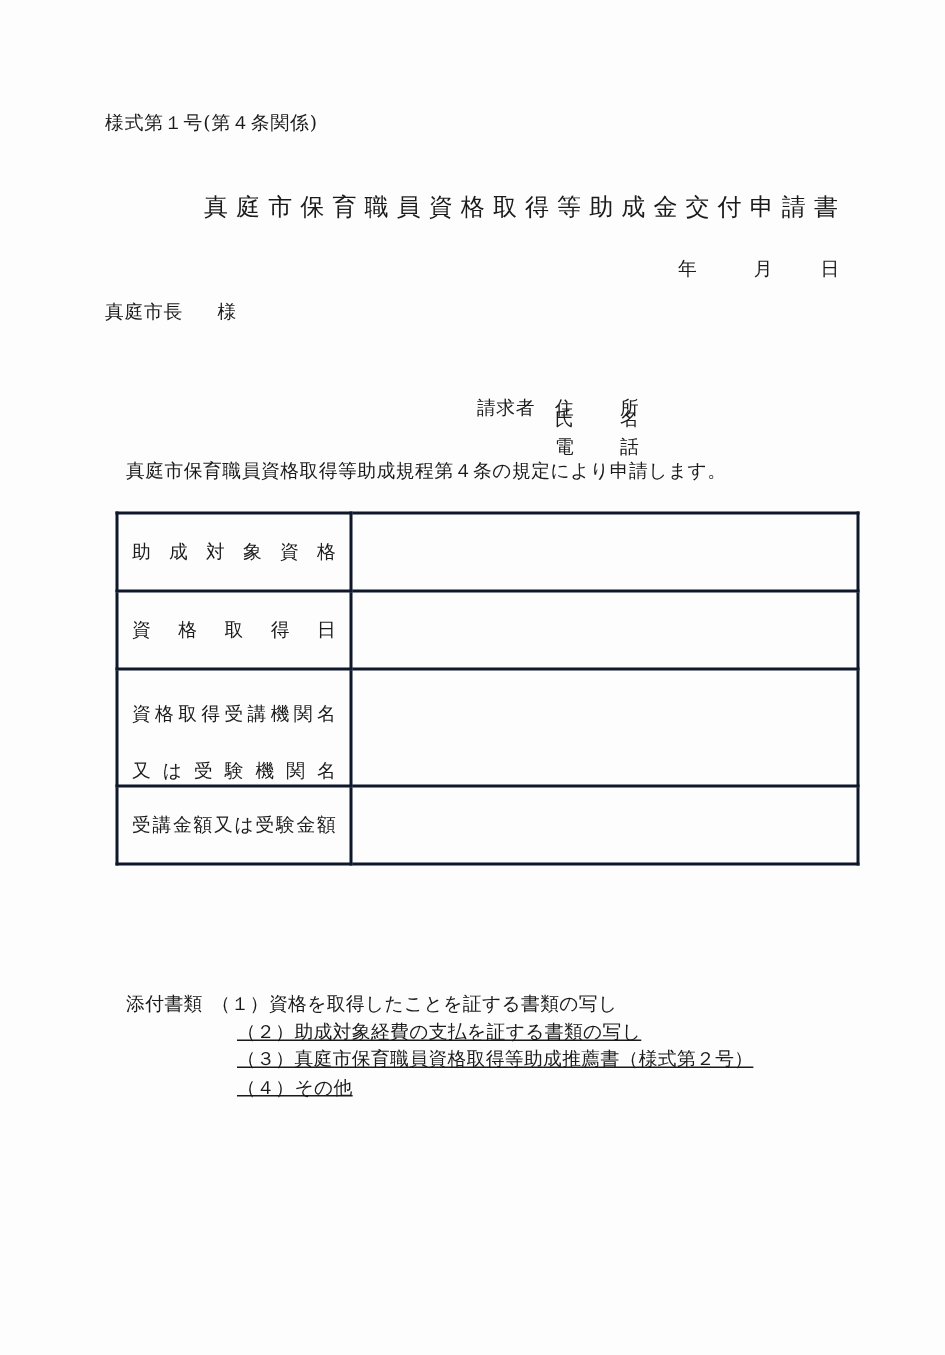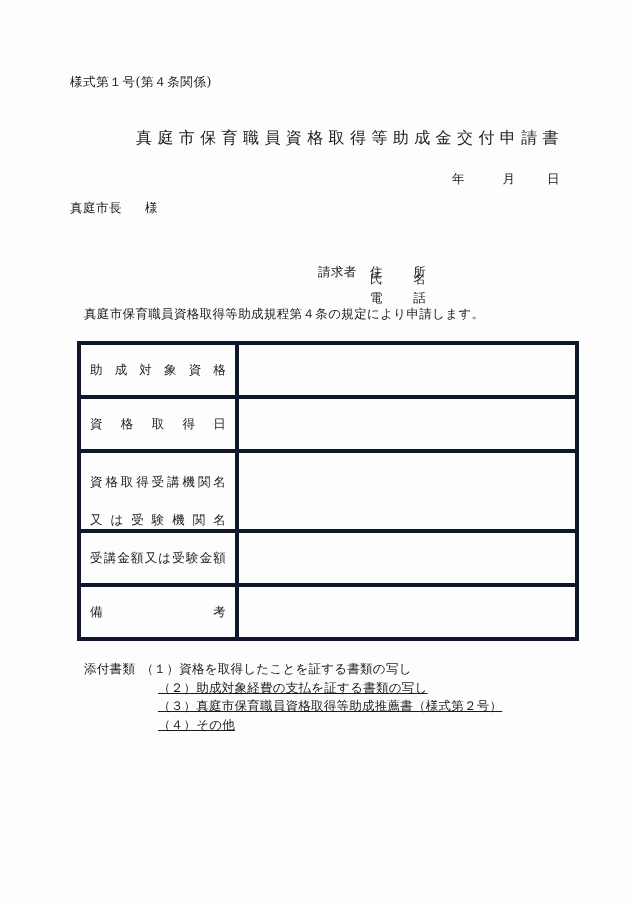--- a/index.html
+++ b/index.html
@@ -103,21 +103,21 @@
   
   .form-table {
     position: absolute;
     left: 77px;
     top: 341px;
     width: 472px;
     border-collapse: collapse;
     table-layout: fixed;
   }
   .form-table td {
-    border: 4px solid #0f172a;
+    border: 2px solid #0f172a;
     font-size: 12.5px;
     padding: 0;
     vertical-align: middle;
   }
   .form-table td.label-cell {
     width: 136px;
     height: 50px;
     padding: 0 9px;
   }
   .form-table td.value-cell {
@@ -251,28 +251,20 @@
         </td>
       </tr>
       <tr>
         <td class="label-cell">
           <span class="label-text">受講金額又は受験金額</span>
         </td>
         <td class="value-cell">
           <span></span>
         </td>
       </tr>
-      <tr>
-        <td class="label-cell">
-          <span class="label-text">備考</span>
-        </td>
-        <td class="value-cell">
-          <span></span>
-        </td>
-      </tr>
     </tbody>
   </table>
 
   <div class="attachments">
     <div class="attach-head-row">
       <span class="attach-heading">添付書類</span>
       <span class="attach-item">（１）資格を取得したことを証する書類の写し</span>
     </div>
     <ul class="attach-list attach-sub">
       <li class="attach-item">（２）助成対象経費の支払を証する書類の写し</li>

